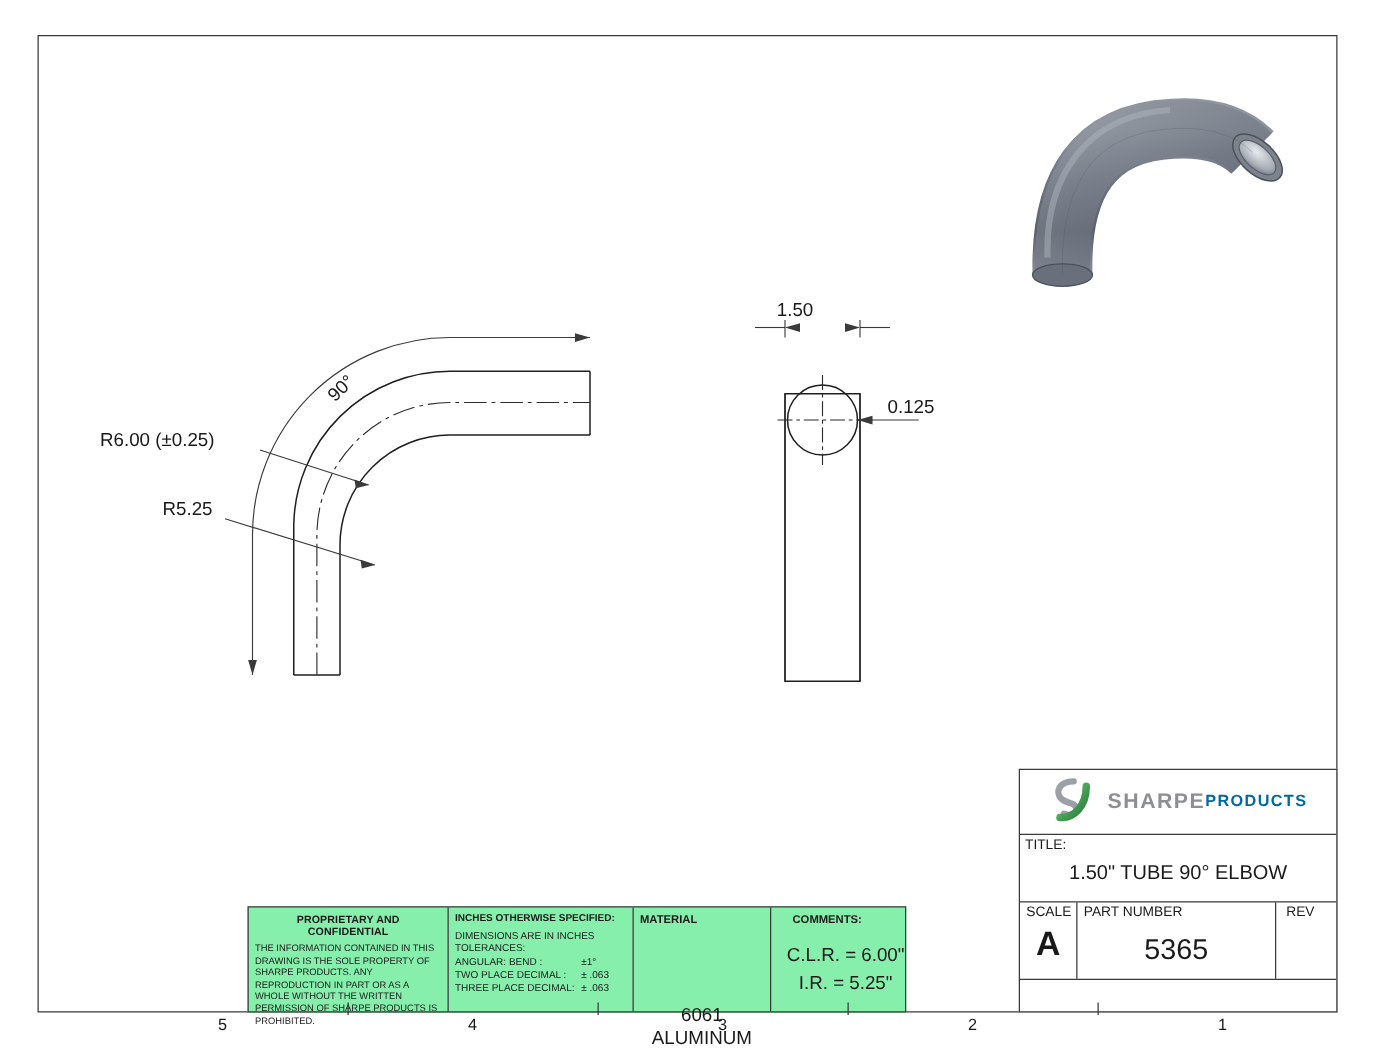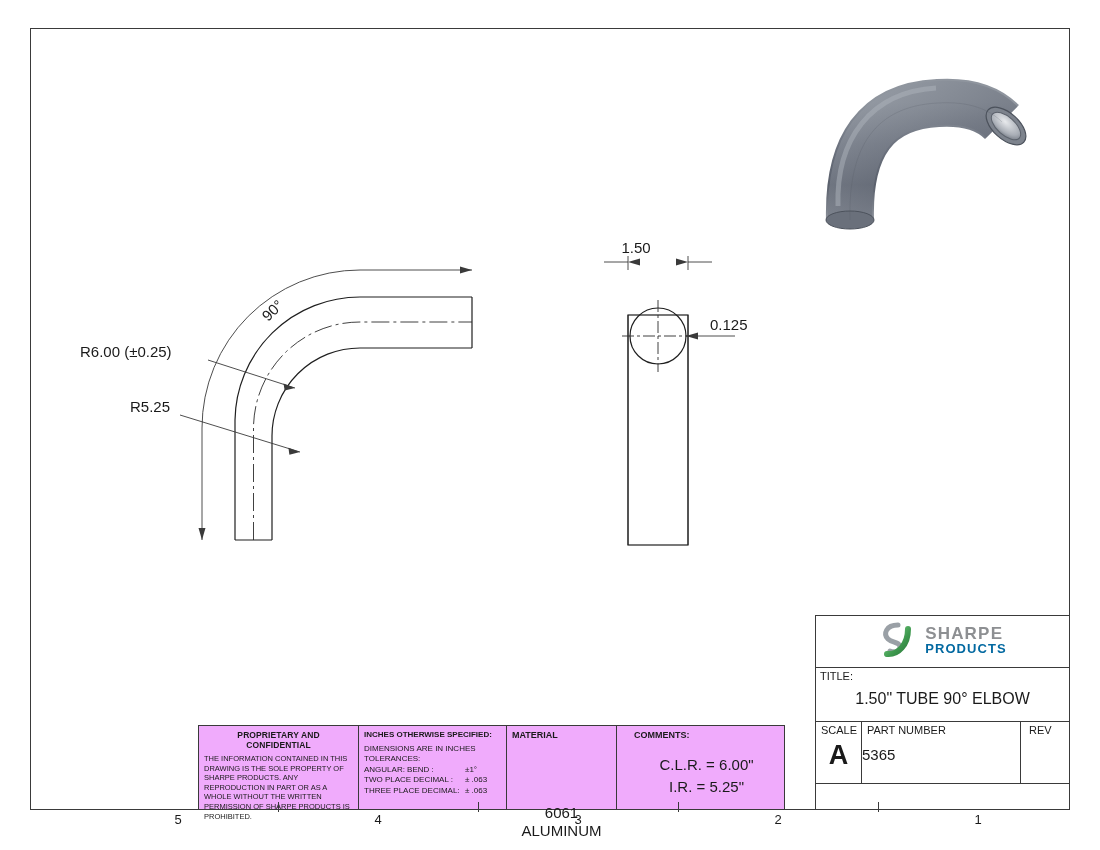--- a/index.html
+++ b/index.html
@@ -23,50 +23,50 @@
   .tb-logo{height:52px;border-bottom:1px solid #3a3a3a;box-sizing:border-box;position:relative;}
   .tb-title{height:54px;border-bottom:1px solid #3a3a3a;box-sizing:border-box;position:relative;}
   .tb-title .lbl{position:absolute;left:4px;top:2px;font-size:11px;}
   .tb-title .val{position:absolute;left:0;right:0;top:22px;text-align:center;font-size:16px;}
   .tb-pn{height:62px;border-bottom:1px solid #3a3a3a;box-sizing:border-box;display:flex;}
   .tb-pn .c-size{width:46px;border-right:1px solid #3a3a3a;box-sizing:border-box;position:relative;}
   .tb-pn .c-size .lbl{position:absolute;left:5px;top:2px;font-size:11px;}
   .tb-pn .c-size .val{position:absolute;left:0;right:0;top:18px;text-align:center;font-size:27px;font-weight:bold;}
   .tb-pn .c-num{flex:1;border-right:1px solid #3a3a3a;box-sizing:border-box;position:relative;}
   .tb-pn .c-num .lbl{position:absolute;left:5px;top:2px;font-size:11px;}
-  .tb-pn .c-num .val{position:absolute;left:0;right:0;top:24px;text-align:left;font-size:15px;}
+  .tb-pn .c-num .val{position:absolute;left:0;right:0;top:24px;text-align:center;font-size:23px;}
   .tb-pn .c-rev{width:48px;position:relative;}
   .tb-pn .c-rev .lbl{position:absolute;left:8px;top:2px;font-size:11px;}
   .tb-foot{height:25px;display:flex;align-items:center;font-size:12px;}
   .tb-foot .f1{width:74px;padding-left:5px;box-sizing:border-box;border-right:1px solid #3a3a3a;height:100%;display:flex;align-items:center;}
   .tb-foot .f2{width:101px;padding-left:5px;box-sizing:border-box;border-right:1px solid #3a3a3a;height:100%;display:flex;align-items:center;}
   .tb-foot .f3{flex:1;padding-left:5px;box-sizing:border-box;height:100%;display:flex;align-items:center;}
 
   
-  .nb{position:absolute;left:168px;bottom:0;width:587px;height:85px;border:1px solid #3a3a3a;box-sizing:border-box;display:flex;background:#f0abfc;align-items:center;}
+  .nb{position:absolute;left:168px;bottom:0;width:527px;height:85px;border:1px solid #3a3a3a;box-sizing:border-box;display:flex;background:#86efac;align-items:center;}
   .nb .col{border-right:1px solid #3a3a3a;box-sizing:border-box;position:relative;height:100%;}
   .nb .col:last-child{border-right:none;margin-left:12px;}
   .c-prop{width:160px;padding:4px 5px;}
   .c-prop .h{font-size:8.5px;font-weight:bold;text-align:center;letter-spacing:.1px;}
   .c-prop .b{font-size:7.5px;line-height:1.28;margin-top:4px;}
   .c-tol{width:148px;padding:4px 5px;font-size:8px;line-height:1.32;}
   .c-tol .h{font-weight:bold;font-size:8px;}
   .c-tol .row{display:flex;}
   .c-tol .row .k{flex:1;}
   .c-tol .row .v{width:36px;}
   .c-mat{width:110px;position:relative;}
   .c-mat .h{position:absolute;left:5px;top:4px;font-size:9px;font-weight:bold;}
   .c-mat .v{position:absolute;left:0;right:0;top:30px;text-align:center;font-size:15px;line-height:1.2;}
   .c-com{flex:1;position:relative;}
   .c-com .h{position:absolute;left:5px;top:4px;font-size:9px;font-weight:bold;}
   .c-com .v{position:absolute;left:0;right:0;top:28px;text-align:center;font-size:15px;line-height:1.45;}
 
   
   .logo-wrap{position:absolute;left:0;right:0;top:4px;display:flex;align-items:center;justify-content:center;gap:7px;}
-  .logo-text{display:flex;flex-direction:column;line-height:1;}
+  .logo-text{display:flex;flex-direction:row;line-height:1;align-items:center;}
   .logo-text .l1{font-size:17px;font-weight:bold;letter-spacing:1.2px;color:#8d8f92;}
   .logo-text .l2{font-size:13px;font-weight:bold;letter-spacing:1.1px;color:#0369a1;}
 </style>
 </head>
 <body>
 
 <div class="sheet"></div>
 
 <div class="view" style="left:810px;top:70px;">
   <svg width="230" height="170" viewBox="0 0 230 170">

